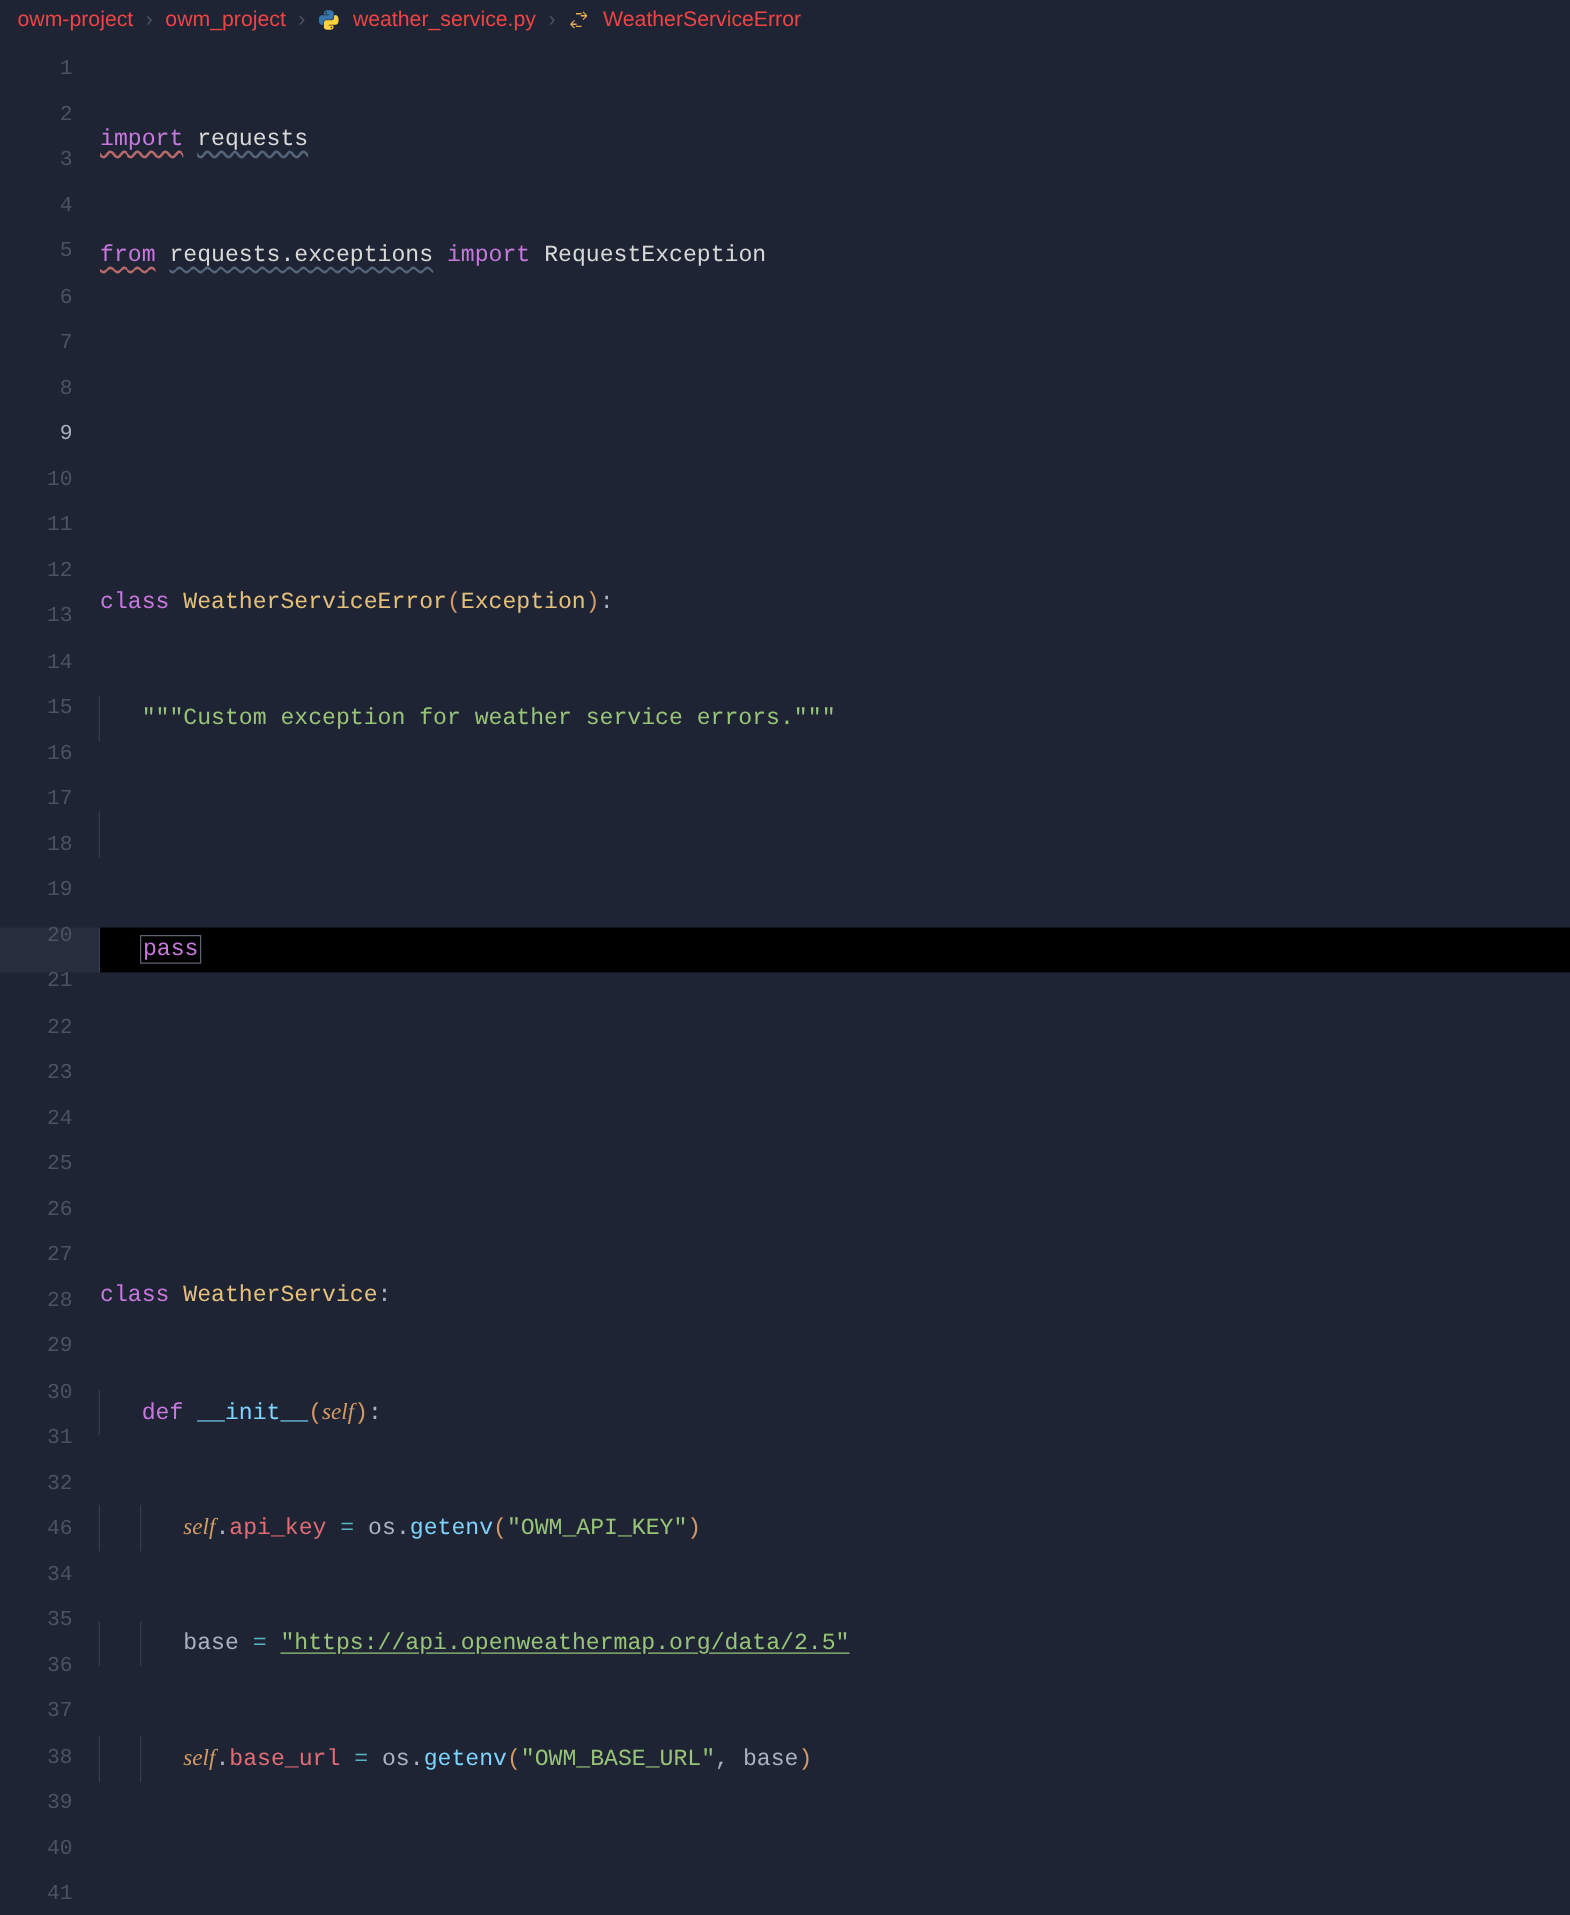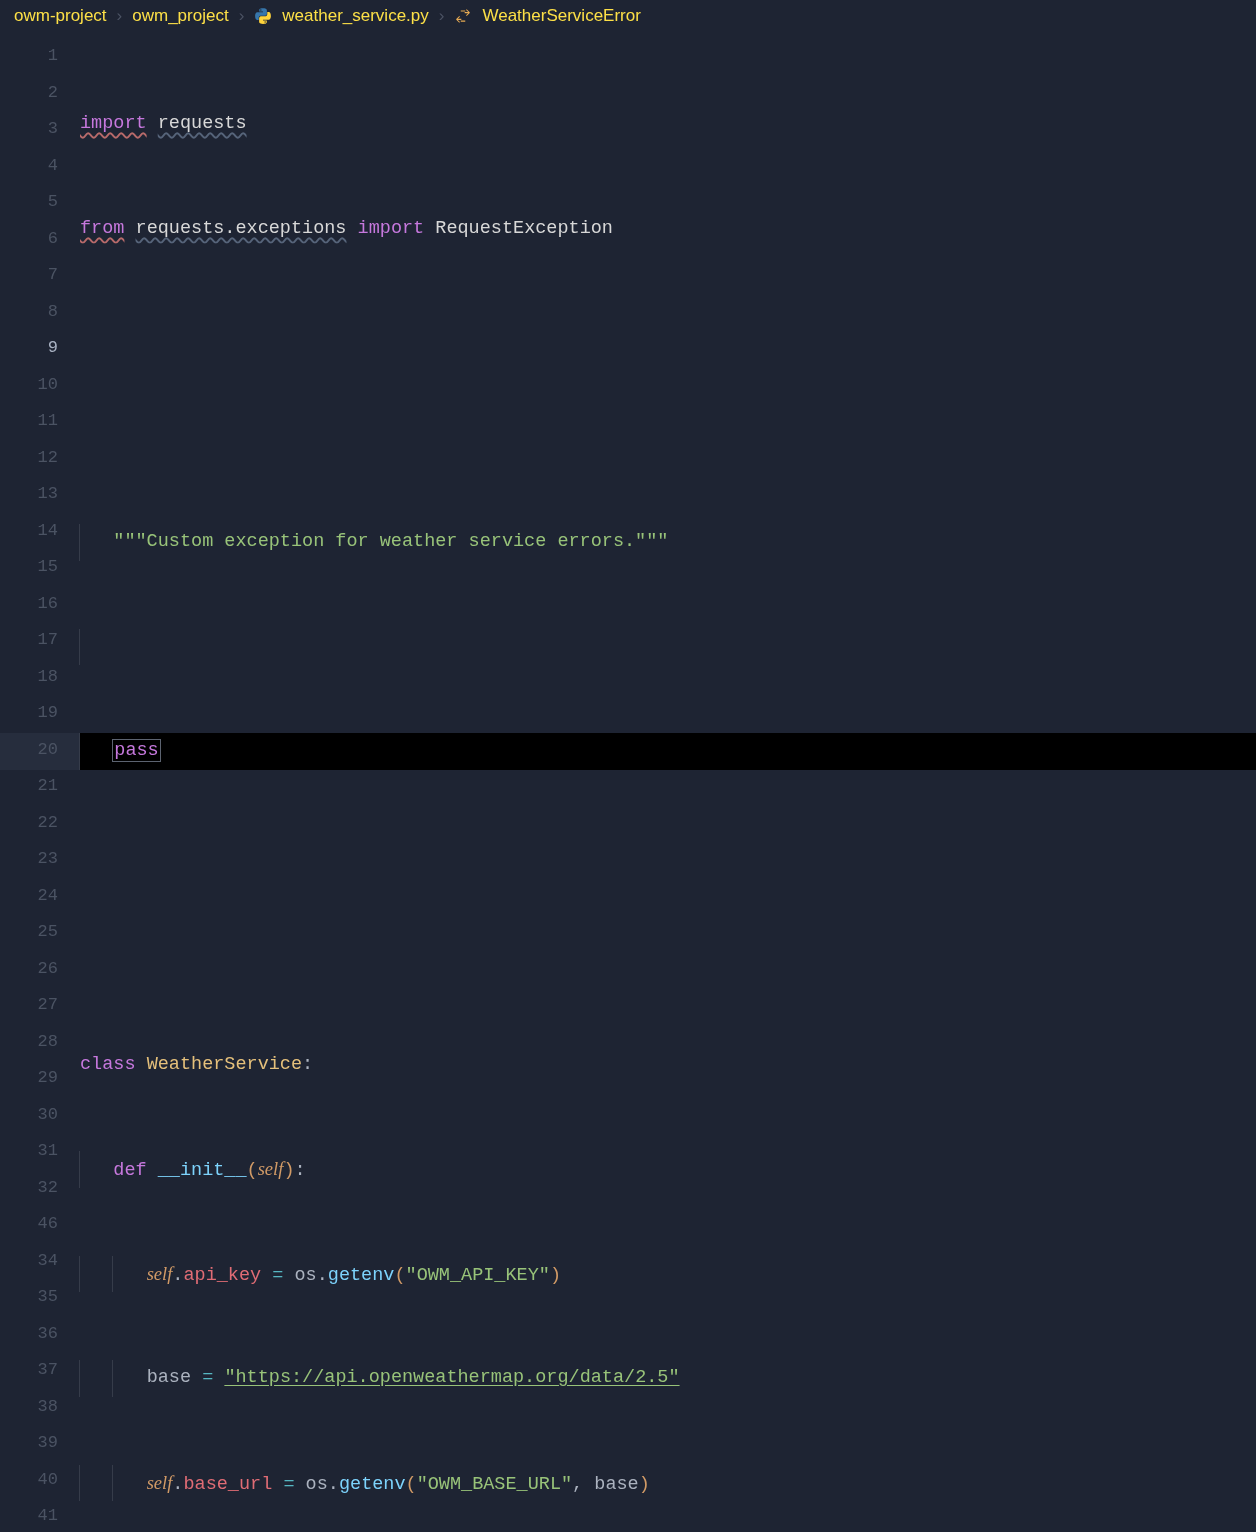--- a/index.html
+++ b/index.html
@@ -17,42 +17,42 @@
     display: flex;
     align-items: center;
     gap: 10px;
     padding: 4px 14px;
     font-size: 17px;
     color: #7a8394;
     height: 32px;
     font-family: -apple-system, "Segoe UI", Arial, sans-serif;
   }
   .breadcrumb .sep { color: #4b5263; }
-  .breadcrumb .crumb { color: #fde047; }
+  .breadcrumb .crumb { color: #ef4444; }
   .breadcrumb .icon { display: inline-flex; align-items: center; }
   .editor {
     display: flex;
     padding-top: 6px;
   }
   .gutter {
     width: 80px;
     text-align: right;
     padding-right: 22px;
     color: #4b5363;
     user-select: none;
     flex-shrink: 0;
   }
   .gutter div { height: 36.5px; line-height: 36.5px; font-size: 17px; }
   .gutter .current { color: #a8b1c2; }
   .code {
     flex: 1;
     white-space: pre;
     position: relative;
   }
-  .line { height: 36.5px; line-height: 36.5px; position: relative; margin-top: 12px; }
+  .line { height: 36.5px; line-height: 36.5px; position: relative; }
   .line.highlight {
     background: #000000;
   }
   .line.highlight::before{
     content:"";
     position:absolute; left:-80px; right:0; top:0; bottom:0;
     background:#262d3d; z-index:-1;
   }
   
   .kw   { color: #c678dd; } 
@@ -148,20 +148,21 @@
     <div>39</div>
     <div>40</div>
     <div>41</div>
   </div>
 
   <div class="code">
     <div class="line"><span class="kw squiggle-red">import</span> <span class="modu">requests</span></div>
     <div class="line"><span class="kw squiggle-red">from</span> <span class="modu">requests.exceptions</span> <span class="kw">import</span> <span class="mod">RequestException</span></div>
     <div class="line"></div>
     <div class="line"></div>
+    <div class="line"><span class="kw">class</span> <span class="cls">WeatherServiceError</span><span class="bracket1">(</span><span class="cls">Exception</span><span class="bracket1">)</span><span class="punc">:</span></div>
     <div class="line"><span class="indent-guide"></span>   <span class="str">"""Custom exception for weather service errors."""</span></div>
     <div class="line"><span class="indent-guide"></span></div>
     <div class="line highlight"><span class="indent-guide"></span>   <span class="kw sel-box">pass</span></div>
     <div class="line"></div>
     <div class="line"></div>
     <div class="line"><span class="kw">class</span> <span class="cls">WeatherService</span><span class="punc">:</span></div>
     <div class="line"><span class="indent-guide"></span>   <span class="kw">def</span> <span class="fn">__init__</span><span class="bracket1">(</span><span class="prm">self</span><span class="bracket1">)</span><span class="punc">:</span></div>
     <div class="line"><span class="indent-guide"></span>   <span class="indent-guide"></span>   <span class="prm">self</span><span class="punc">.</span><span class="var">api_key</span> <span class="op">=</span> <span class="varl">os</span><span class="punc">.</span><span class="fn">getenv</span><span class="bracket1">(</span><span class="str">"OWM_API_KEY"</span><span class="bracket1">)</span></div>
     <div class="line"><span class="indent-guide"></span>   <span class="indent-guide"></span>   <span class="varl">base</span> <span class="op">=</span> <span class="url">"https://api.openweathermap.org/data/2.5"</span></div>
     <div class="line"><span class="indent-guide"></span>   <span class="indent-guide"></span>   <span class="prm">self</span><span class="punc">.</span><span class="var">base_url</span> <span class="op">=</span> <span class="varl">os</span><span class="punc">.</span><span class="fn">getenv</span><span class="bracket1">(</span><span class="str">"OWM_BASE_URL"</span><span class="punc">,</span> <span class="varl">base</span><span class="bracket1">)</span></div>

